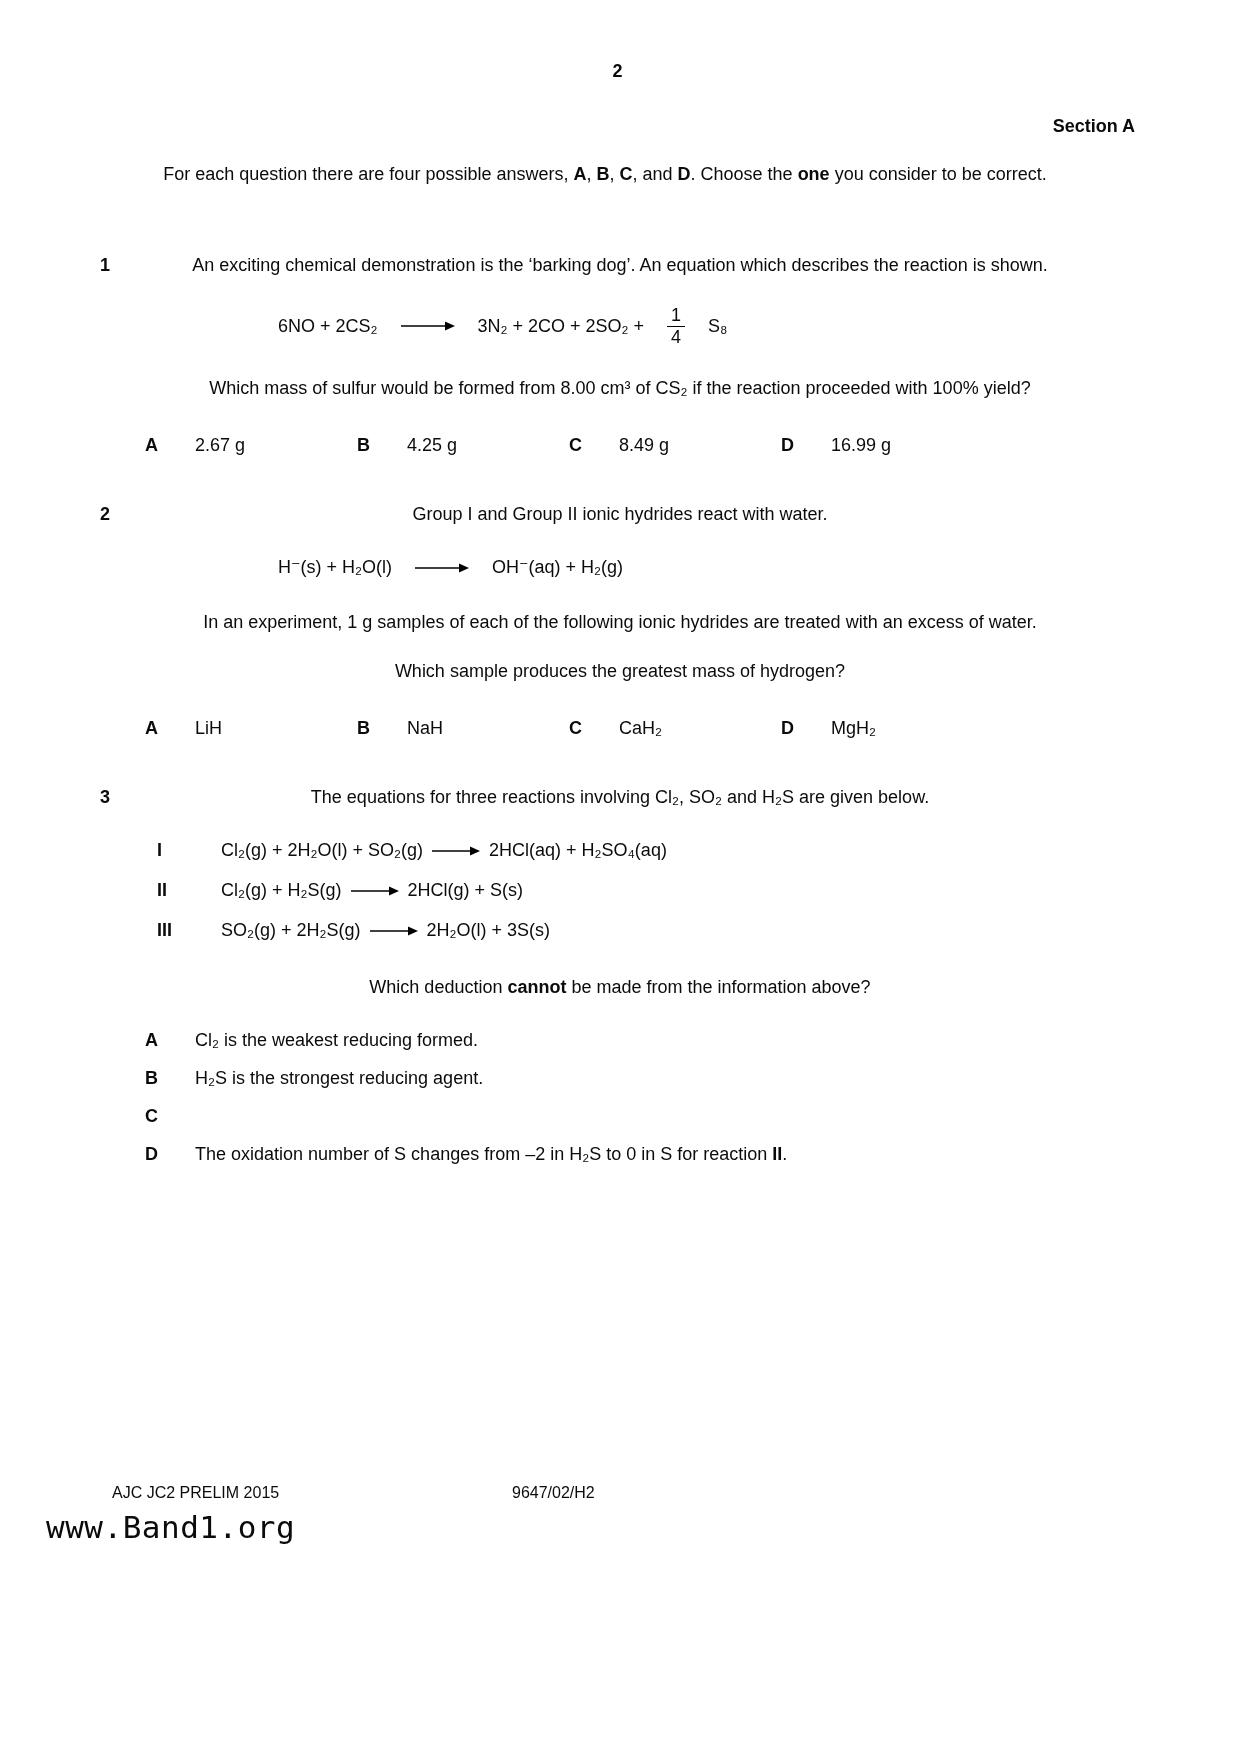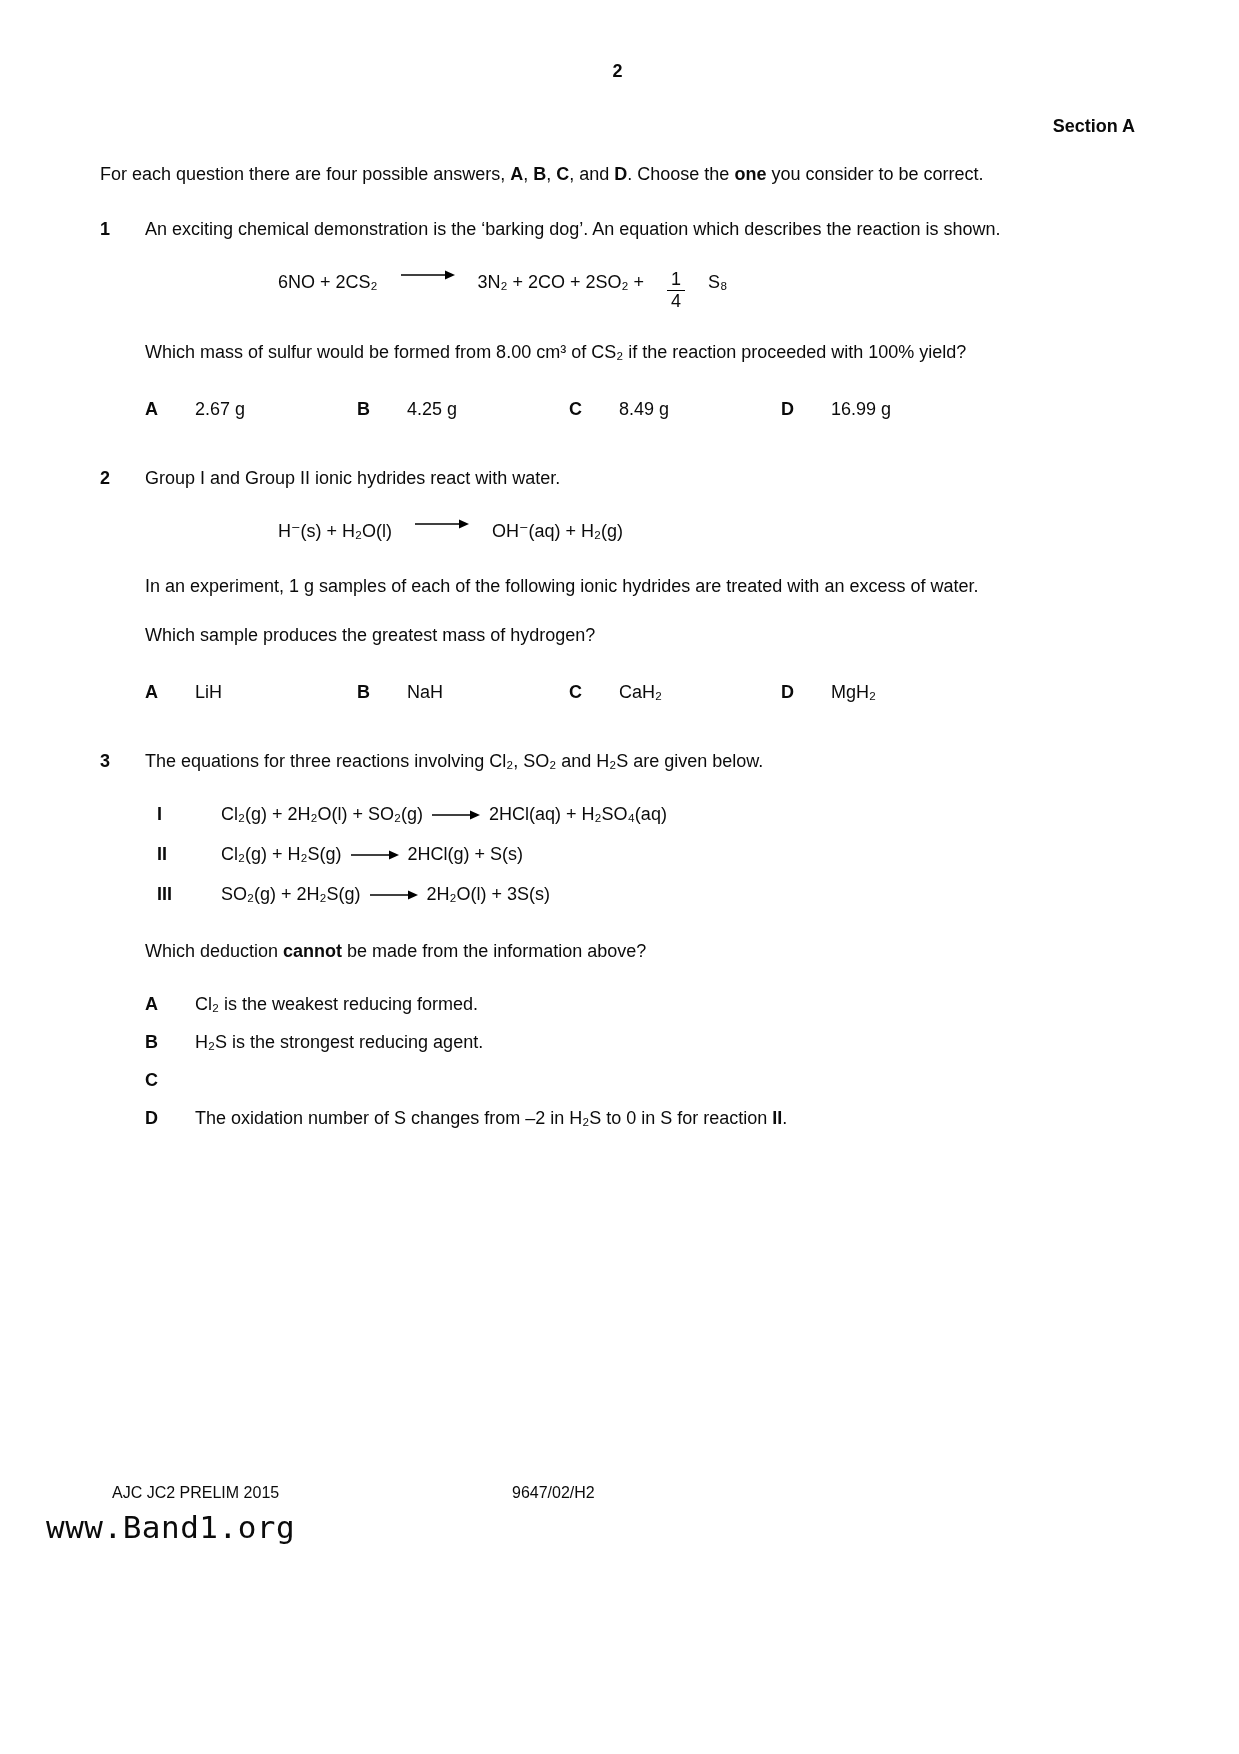--- a/index.html
+++ b/index.html
@@ -13,31 +13,31 @@
     width: 1239px;
     height: 1754px;
     margin: 0 auto;
     background: #ffffff;
     padding: 58px 104px 0 100px;
     font-size: 18px;
     line-height: 1.5;
   }
   .page-number { text-align: center; font-weight: bold; margin-bottom: 28px; }
   .section-title { text-align: right; font-weight: bold; margin-bottom: 21px; }
-  .intro { width: 1010px; margin-bottom: 28px; }
+  .intro { width: 1010px; margin-bottom: 64px; text-align: center; }
   b { font-weight: bold; }
 
   .question { display: flex; margin-bottom: 42px; }
   .q-num { width: 45px; font-weight: bold; flex-shrink: 0; }
   .q-body { width: 950px; }
-  .q-body p { margin-bottom: 22px; }
+  .q-body p { margin-bottom: 22px; text-align: center; }
 
   .equation {
     display: flex;
-    align-items: flex-start;
+    align-items: center;
     gap: 23px;
     margin: 26px 0 28px 133px;
     white-space: nowrap;
   }
   .arrow { flex-shrink: 0; display: block; }
 
   .frac {
     display: inline-flex;
     flex-direction: column;
     align-items: center;

